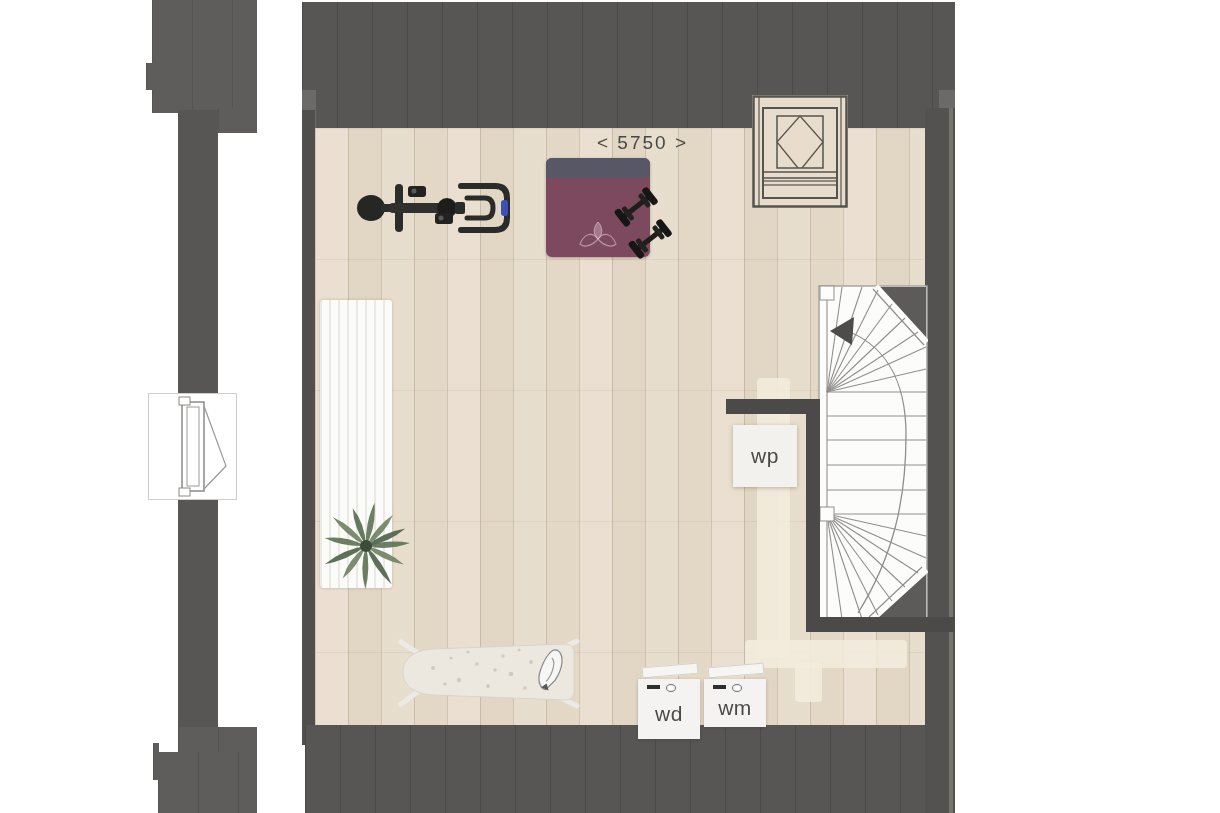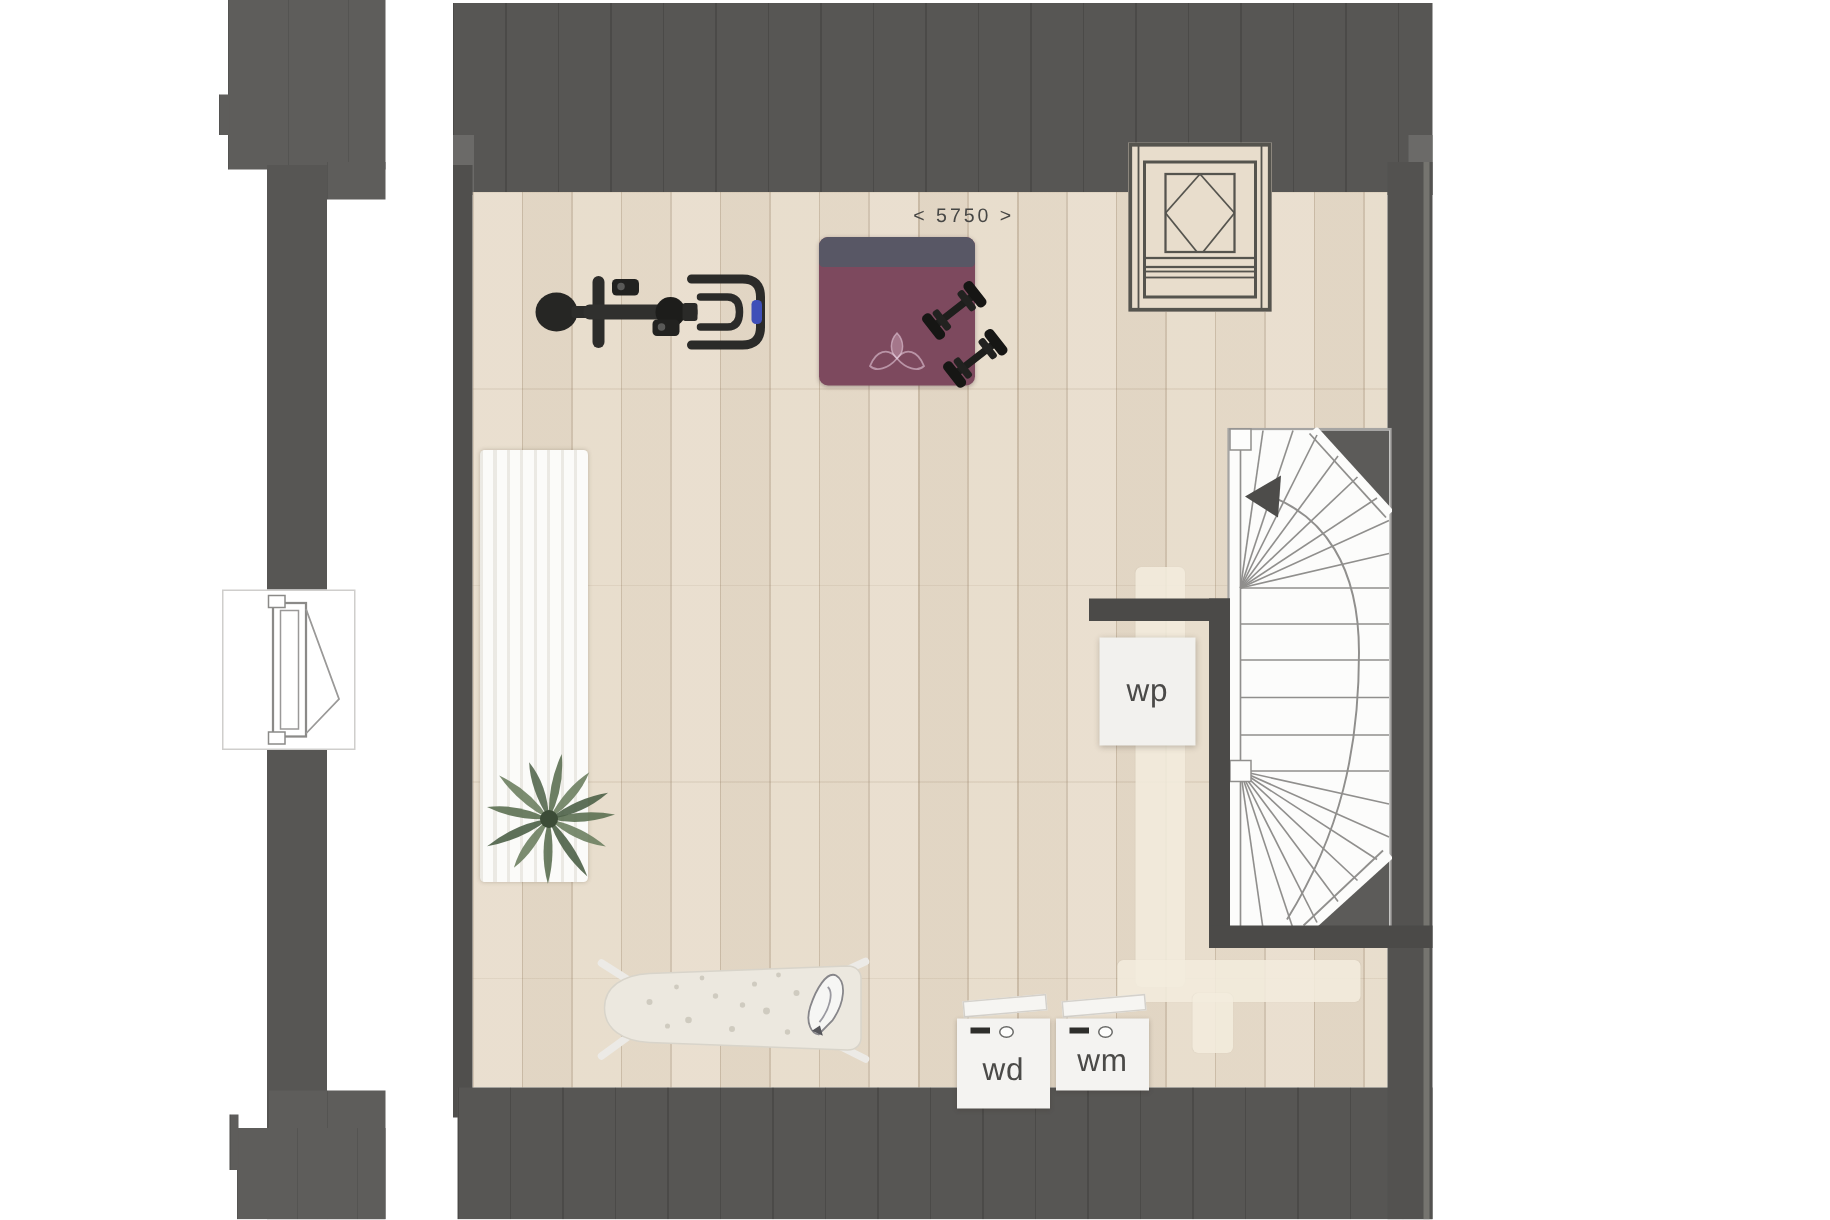--- a/index.html
+++ b/index.html
@@ -22,21 +22,21 @@
     background-image:
       repeating-linear-gradient(to right, rgba(255,255,255,0.07) 0 33px, rgba(121,96,66,0.06) 33px 66px, rgba(255,255,255,0.02) 66px 99px, rgba(121,96,66,0.04) 99px 132px),
       repeating-linear-gradient(to right, rgba(129,104,74,0.25) 0 1px, transparent 1px 33px),
       repeating-linear-gradient(to bottom, rgba(129,104,74,0.10) 0 1px, transparent 1px 131px);}
 
   
   .win-recess{background:#ffffff;border:1px solid #cfcecc;z-index:2;}
 
   
   .dim-label{z-index:3;display:flex;align-items:center;justify-content:center;
-    font-size:13px;letter-spacing:2px;color:#474745;}
+    font-size:19px;letter-spacing:2px;color:#474745;}
 
   
   .yoga-mat{background:#7d495e;border-radius:6px;z-index:2;box-shadow:0 1px 3px rgba(60,40,50,0.35);}
   .mat-roll{position:absolute;left:0;top:0;width:100%;height:20px;background:#585765;border-radius:6px 6px 3px 3px;}
 
   
   .rug{z-index:2;background-color:#fbfbf9;border-radius:3px;box-shadow:0 0 3px rgba(90,80,60,0.30);
     background-image:repeating-linear-gradient(90deg, rgba(205,200,188,0.35) 0 2px, transparent 2px 9px);}
 
   
@@ -279,21 +279,21 @@
       <polygon points="12,46 36,32 34,60" fill="#4d4c4a"></polygon>
       <rect x="2" y="1" width="14" height="14" fill="#fdfdfc" stroke="#908f8d" stroke-width="1"></rect>
       <rect x="2" y="222" width="14" height="14" fill="#fdfdfc" stroke="#908f8d" stroke-width="1"></rect>
     </svg>
   </div>
 
   <div class="abs iwall" style="left:726px;top:399px;width:94px;height:15px;"></div>
   <div class="abs iwall" style="left:806px;top:399px;width:14px;height:232px;"></div>
   <div class="abs iwall" style="left:806px;top:617px;width:149px;height:15px;"></div>
 
-  <div class="abs unit" style="left:733px;top:425px;width:64px;height:72px;">
+  <div class="abs unit" style="left:733px;top:425px;width:64px;height:62px;">
     <span>wp</span>
   </div>
 
   <div class="abs appl-lid" style="left:642px;top:665px;width:54px;height:9px;"></div>
   <div class="abs appl-lid" style="left:708px;top:665px;width:54px;height:9px;"></div>
   <div class="abs appl" style="left:638px;top:679px;width:62px;height:60px;">
     <div class="ctrl-bar"></div>
     <div class="ctrl-dot"></div>
     <span>wd</span>
   </div>

